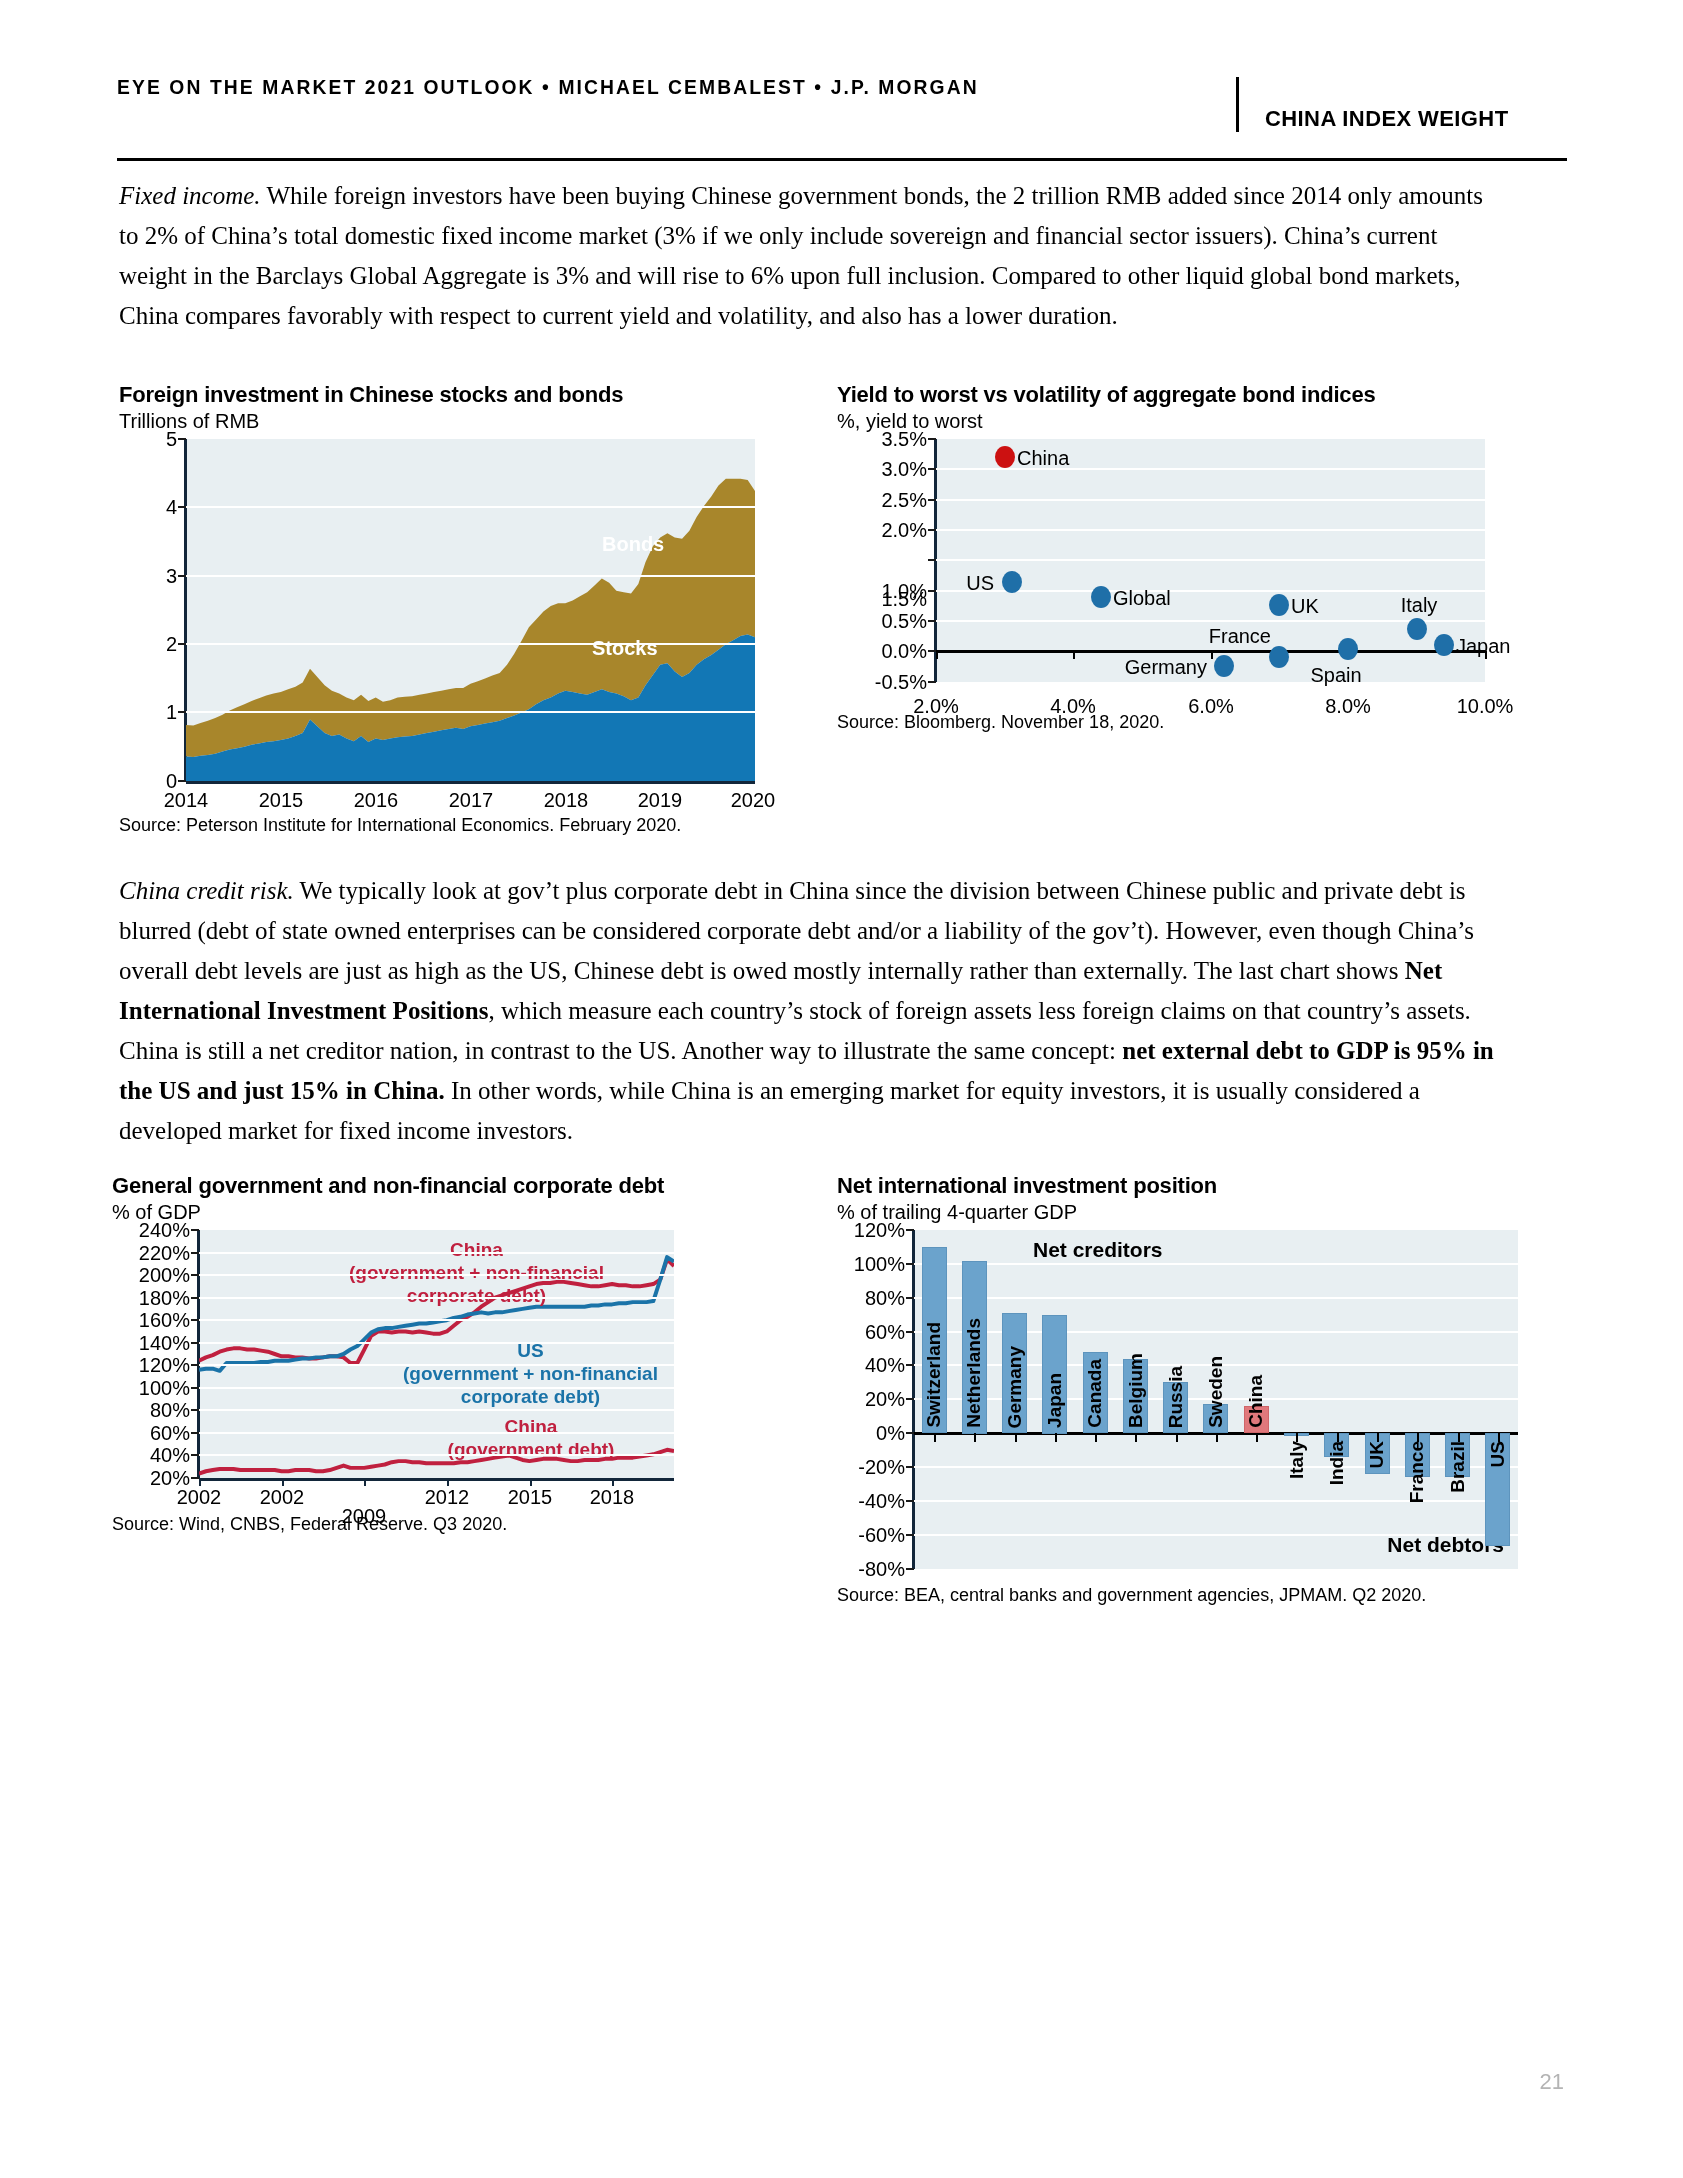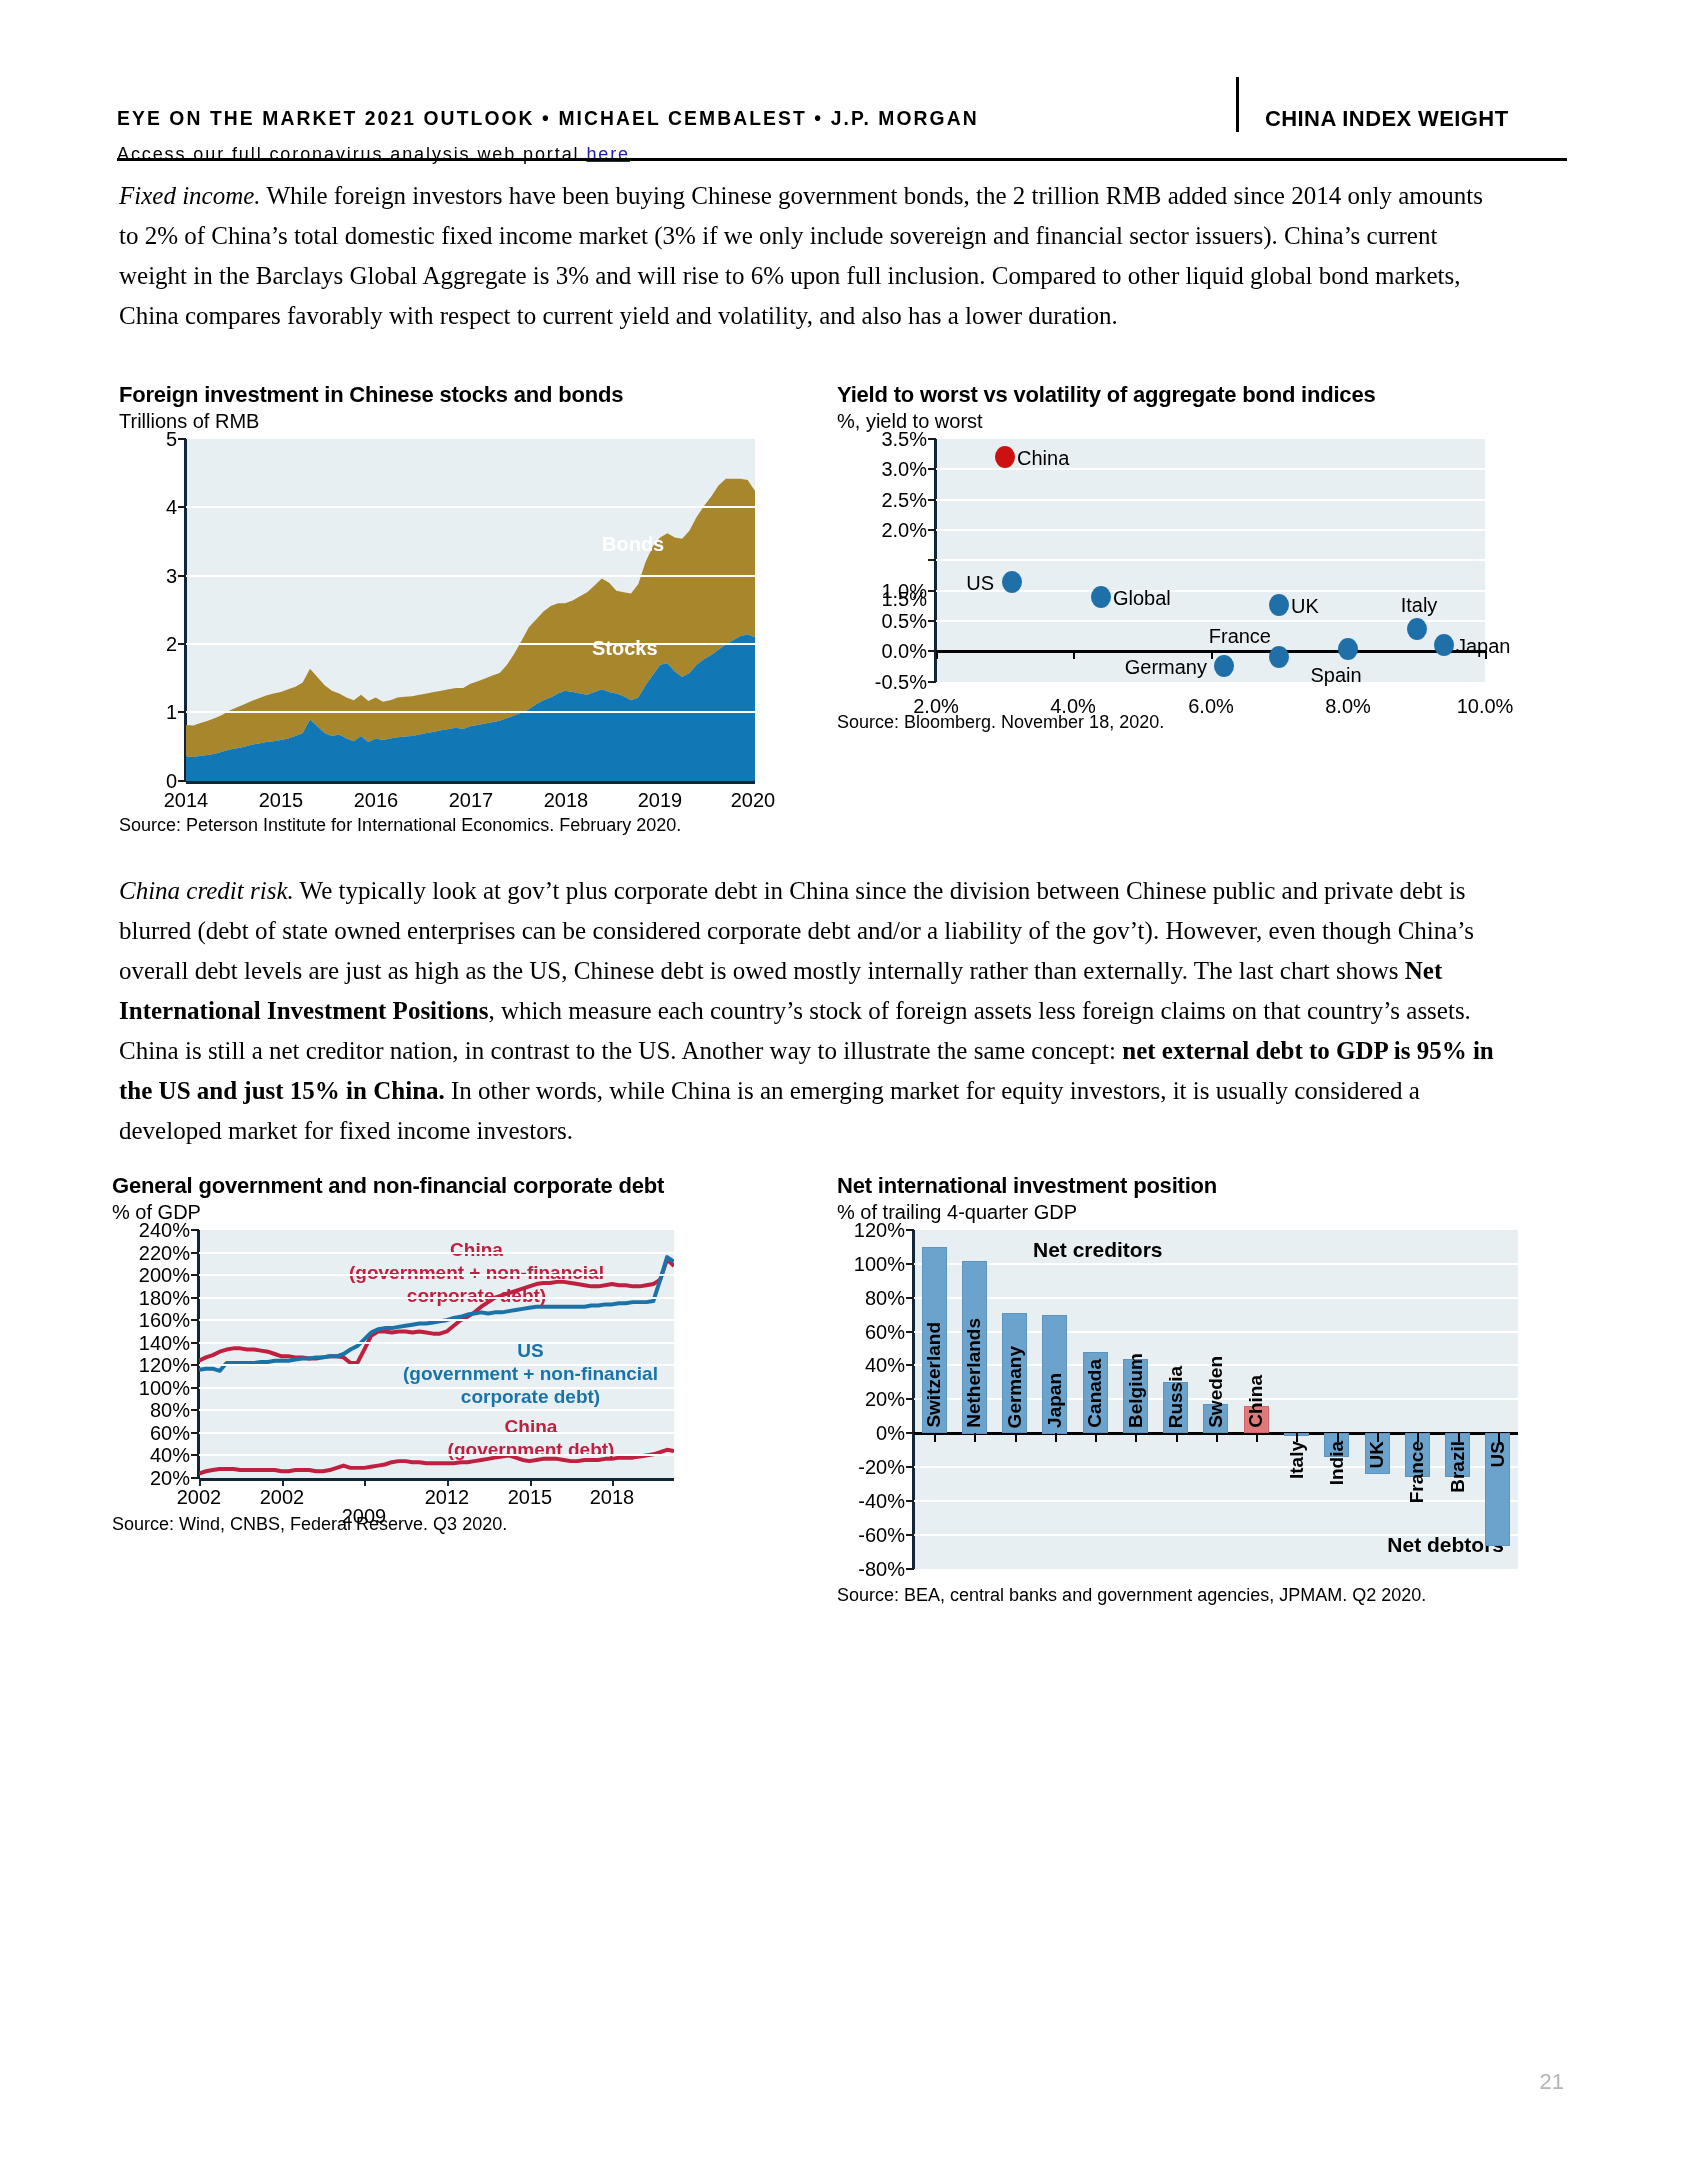--- a/index.html
+++ b/index.html
@@ -2,21 +2,21 @@
 <html><head>
 <meta charset="utf-8">
 <style>
   html,body{margin:0;padding:0;background:#ffffff;}
   body{width:1683px;height:2178px;font-family:"Liberation Sans",sans-serif;color:#000;}
   .page{position:relative;width:1683px;height:2178px;}
 
   
   .hdr{position:absolute;left:117px;top:77px;width:1450px;}
   .hdr-left{position:absolute;left:0;top:0;width:1089px;}
-  .hdr-line1{font-size:19.3px;font-weight:700;letter-spacing:2.1px;white-space:nowrap;margin-top:31px;}
+  .hdr-line1{font-size:19.3px;font-weight:700;letter-spacing:2.1px;white-space:nowrap;}
   .hdr-line2{font-size:18px;letter-spacing:1.9px;margin-top:14px;white-space:nowrap;}
   .hdr-link{color:#2020b0;text-decoration:underline;}
   .hdr-right{position:absolute;left:1119px;top:0;height:55px;padding-left:26px;
              border-left:3px solid #000;display:flex;align-items:flex-end;}
   .hdr-right span{font-size:22px;font-weight:700;letter-spacing:0.4px;white-space:nowrap;}
   .hdr-rule{position:absolute;left:117px;top:158px;width:1450px;height:3px;background:#000;}
 
   
   .para{position:absolute;left:119px;width:1381px;font-family:"Liberation Serif",serif;
         font-size:25px;line-height:40px;text-align:left;}
@@ -77,21 +77,20 @@
   .pagenum{position:absolute;right:119px;top:2069px;font-size:22px;color:#b4b4b4;}
 </style>
 </head>
 <body>
 
 <div class="page">
 
   <div class="hdr">
     <div class="hdr-left">
       <div class="hdr-line1">EYE ON THE MARKET 2021 OUTLOOK • MICHAEL CEMBALEST • J.P. MORGAN</div>
-      <div class="hdr-line2"><span>Access our full coronavirus analysis web portal </span><a class="hdr-link" href="#">here</a></div>
     </div>
     <div class="hdr-right">
       <span>CHINA INDEX WEIGHT</span>
     </div>
   </div>
   <div class="hdr-rule"></div>
 
   <div class="para" id="para1"><i>Fixed income.</i><span>  While foreign investors have been buying Chinese government bonds, the 2 trillion RMB added since 2014 only amounts to 2% of China’s total domestic fixed income market (3% if we only include sovereign and financial sector issuers).  China’s current weight in the Barclays Global Aggregate is 3% and will rise to 6% upon full inclusion.  Compared to other liquid global bond markets, China compares favorably with respect to current yield and volatility, and also has a lower duration.</span></div>
 
   <div class="chart" id="c1">

